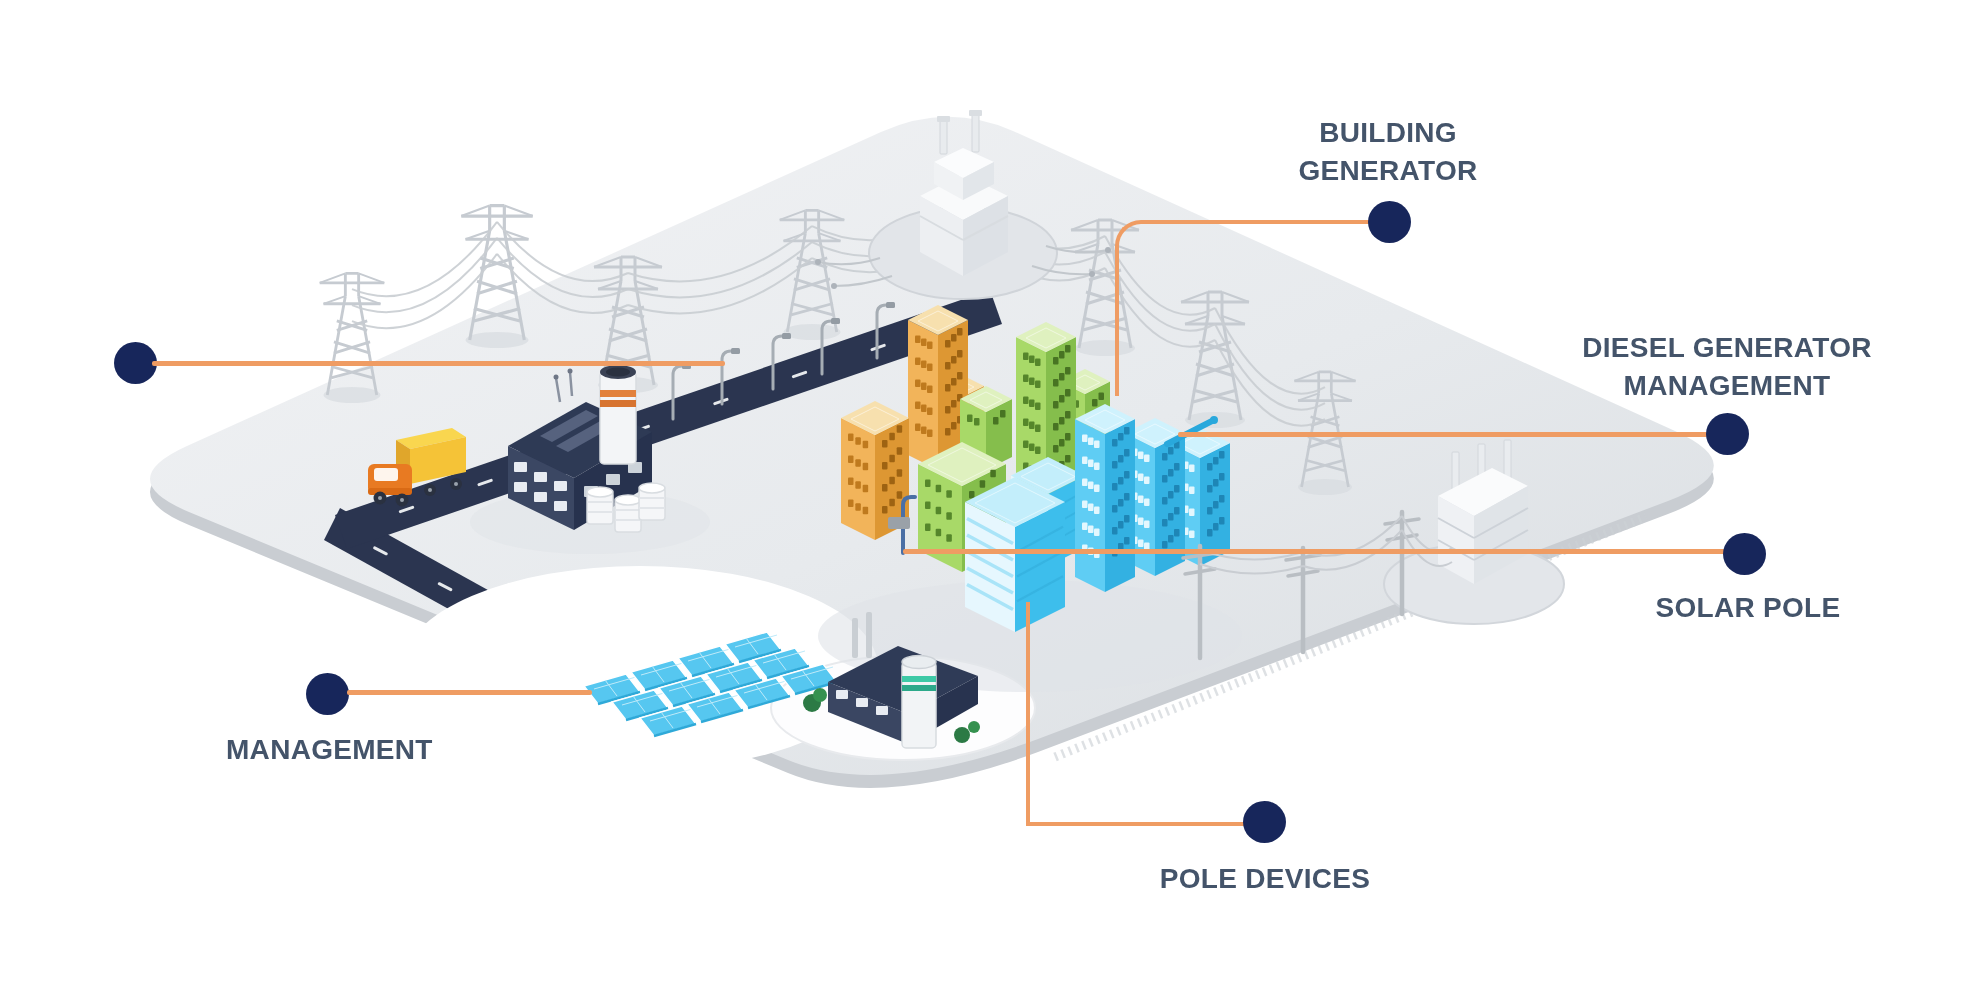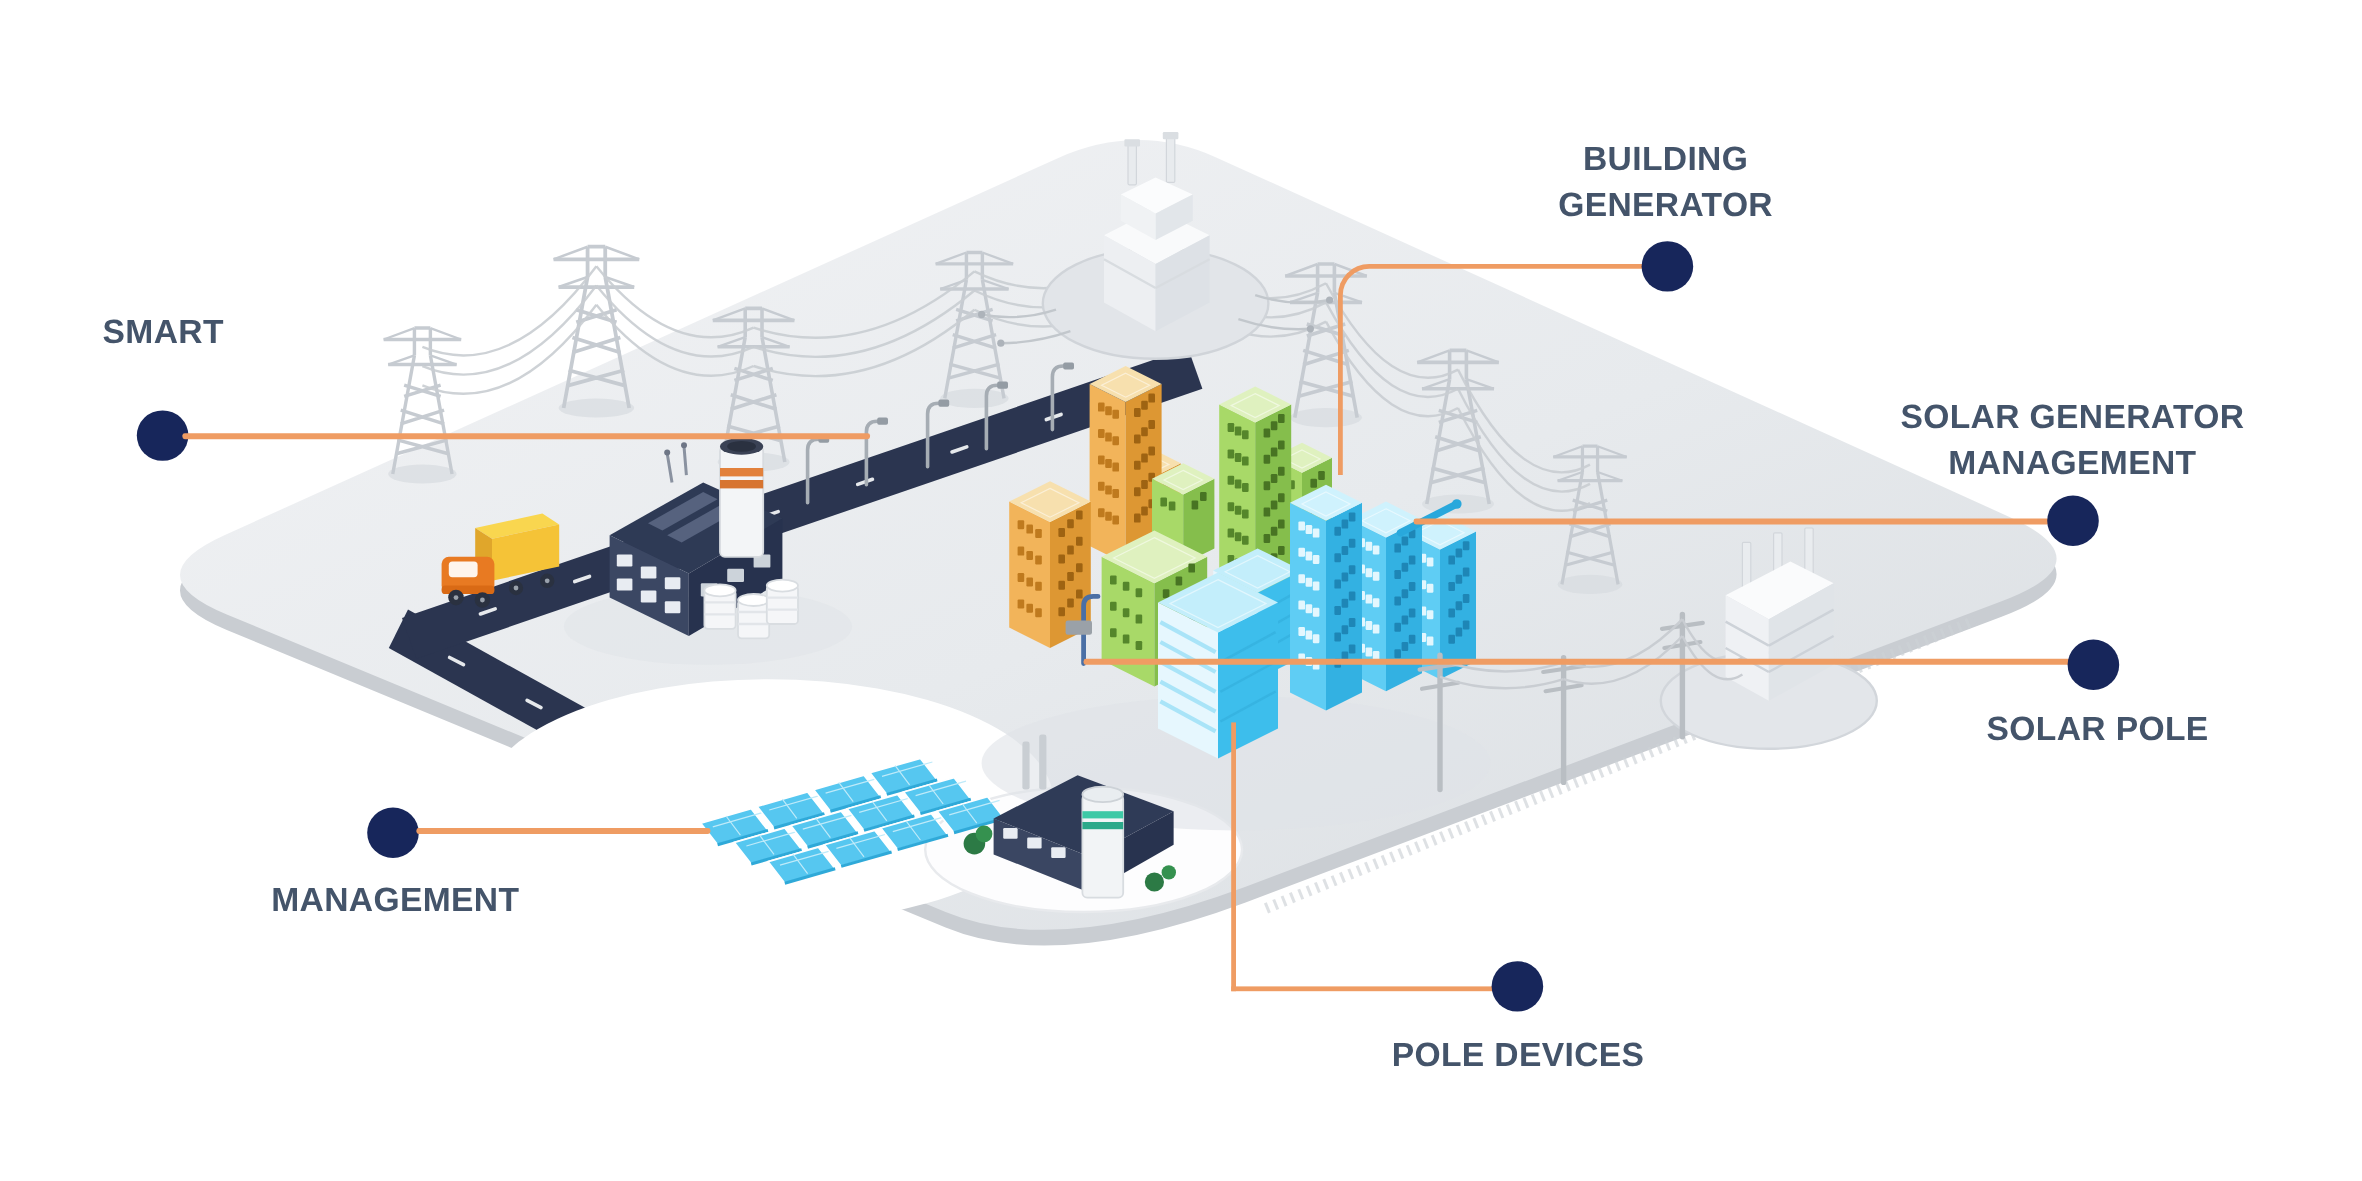--- a/index.html
+++ b/index.html
@@ -557,38 +557,37 @@
           <path d="M1303,552 Q1352.5,568 1402,516" fill="none" stroke="#C9CDD2" stroke-width="2"></path>
           <path d="M1303,566 Q1352.5,582 1402,530" fill="none" stroke="#C9CDD2" stroke-width="2"></path>
           <path d="M1402,516 Q1427,564 1452,548" fill="none" stroke="#C9CDD2" stroke-width="2"></path>
           <path d="M1402,530 Q1427,578 1452,562" fill="none" stroke="#C9CDD2" stroke-width="2"></path>
         </g>
       </g>
   </svg>
 
   <div class="callout">
     <div class="clabel" style="left:16px;top:258px;width:240px">
-      <span>SMART</span>
     </div>
     <div class="bullet" style="left:114px;top:342px"></div>
     <div class="hline" style="left:152px;top:361px;width:573px"></div>
   </div>
 
   <div class="callout">
     <div class="clabel" style="left:1248px;top:114px;width:280px">
       <span>BUILDING</span>
       <span>GENERATOR</span>
     </div>
     <div class="elbow elbow-ba"></div>
     <div class="bullet" style="left:1368px;top:201px"></div>
   </div>
 
   <div class="callout">
     <div class="clabel" style="left:1567px;top:329px;width:320px">
-      <span>SOLAR GENERATOR</span>
+      <span>DIESEL GENERATOR</span>
       <span>MANAGEMENT</span>
     </div>
     <div class="hline" style="left:1178px;top:432px;width:530px"></div>
     <div class="bullet" style="left:1706px;top:413px"></div>
   </div>
 
   <div class="callout">
     <div class="hline" style="left:903px;top:549px;width:822px"></div>
     <div class="bullet" style="left:1723px;top:533px"></div>
     <div class="clabel" style="left:1628px;top:589px;width:240px">

